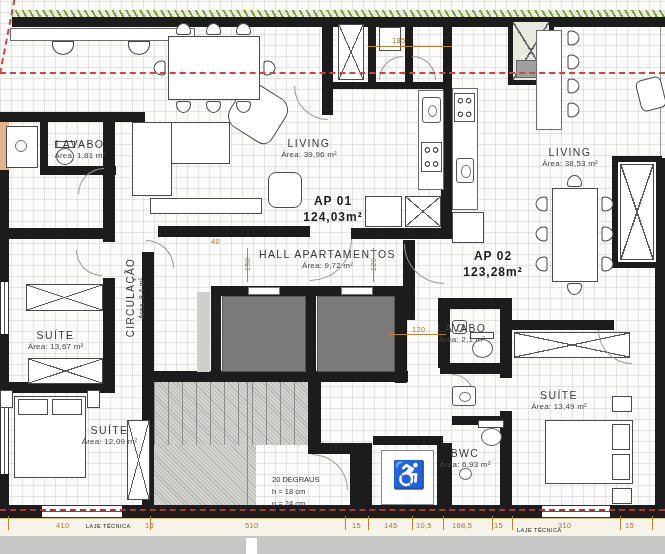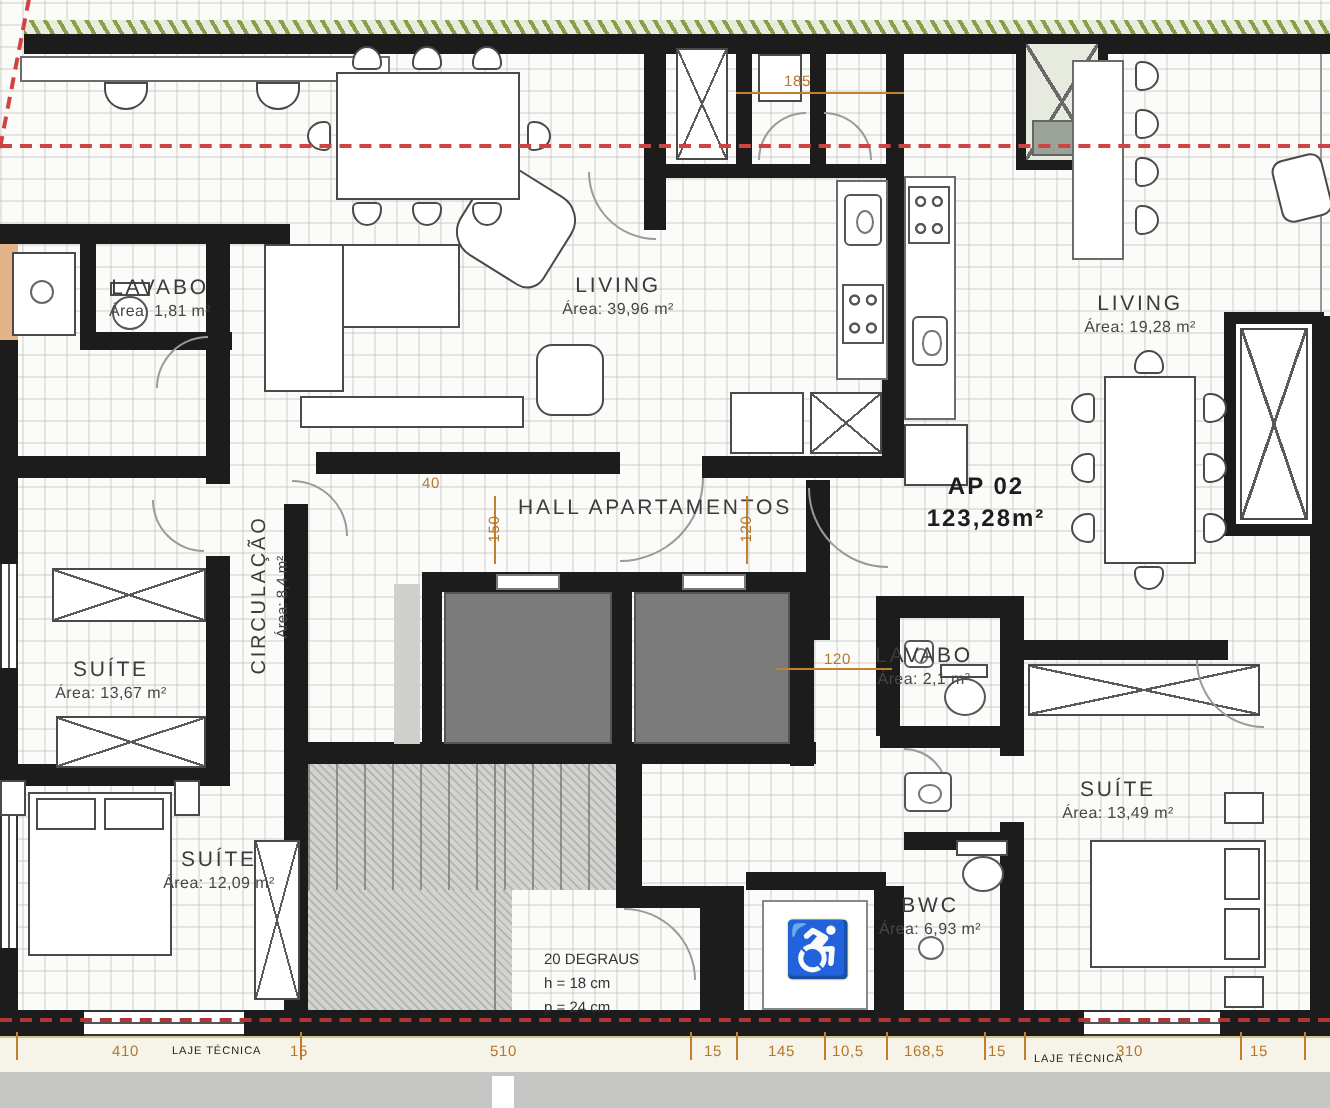--- a/index.html
+++ b/index.html
@@ -240,24 +240,25 @@
   <div class="lbl" style="left:40px;top:138px;width:80px;">
     <span class="n">LAVABO</span>
     <span class="a">Área: 1,81 m²</span>
   </div>
   <div class="lbl" style="left:263px;top:137px;width:92px;">
     <span class="n">LIVING</span>
     <span class="a">Área: 39,96 m²</span>
   </div>
   <div class="lbl" style="left:524px;top:146px;width:92px;">
     <span class="n">LIVING</span>
-    <span class="a">Área: 19,28 m²</span>
+    <span class="a">Área: 38,53 m²</span>
   </div>
   <div class="lbl" style="left:245px;top:248px;width:165px;">
     <span class="n">HALL APARTAMENTOS</span>
+    <span class="a">Área: 9,72 m²</span>
   </div>
   <div class="lbl" style="left:8px;top:329px;width:95px;">
     <span class="n">SUÍTE</span>
     <span class="a">Área: 13,67 m²</span>
   </div>
   <div class="lbl" style="left:62px;top:424px;width:95px;">
     <span class="n">SUÍTE</span>
     <span class="a">Área: 12,09 m²</span>
   </div>
   <div class="lbl" style="left:425px;top:322px;width:74px;">
@@ -273,21 +274,25 @@
     <span class="a">Área: 6,93 m²</span>
   </div>
 
   <div class="vlbl" style="left:87px;top:292px;width:86px;font-size:10px;letter-spacing:1.4px;color:#3b3b3b;">
     <span>CIRCULAÇÃO</span>
   </div>
   <div class="vlbl" style="left:101px;top:294px;width:80px;font-size:7.5px;color:#474747;">
     <span>Área: 8,4 m²</span>
   </div>
 
-  <div class="ap" style="left:448px;top:236px;width:90px;">
+  <div class="ap" style="left:283px;top:194px;width:100px;">
+    <span>AP 01</span><br>
+    <span>124,03m²</span>
+  </div>
+  <div class="ap" style="left:448px;top:249px;width:90px;">
     <span>AP 02</span><br>
     <span>123,28m²</span>
   </div>
 
   <div class="note" style="left:272px;top:474px;">
     <span>20 DEGRAUS</span><br>
     <span>h = 18 cm</span><br>
     <span>p = 24 cm</span>
   </div>
 

